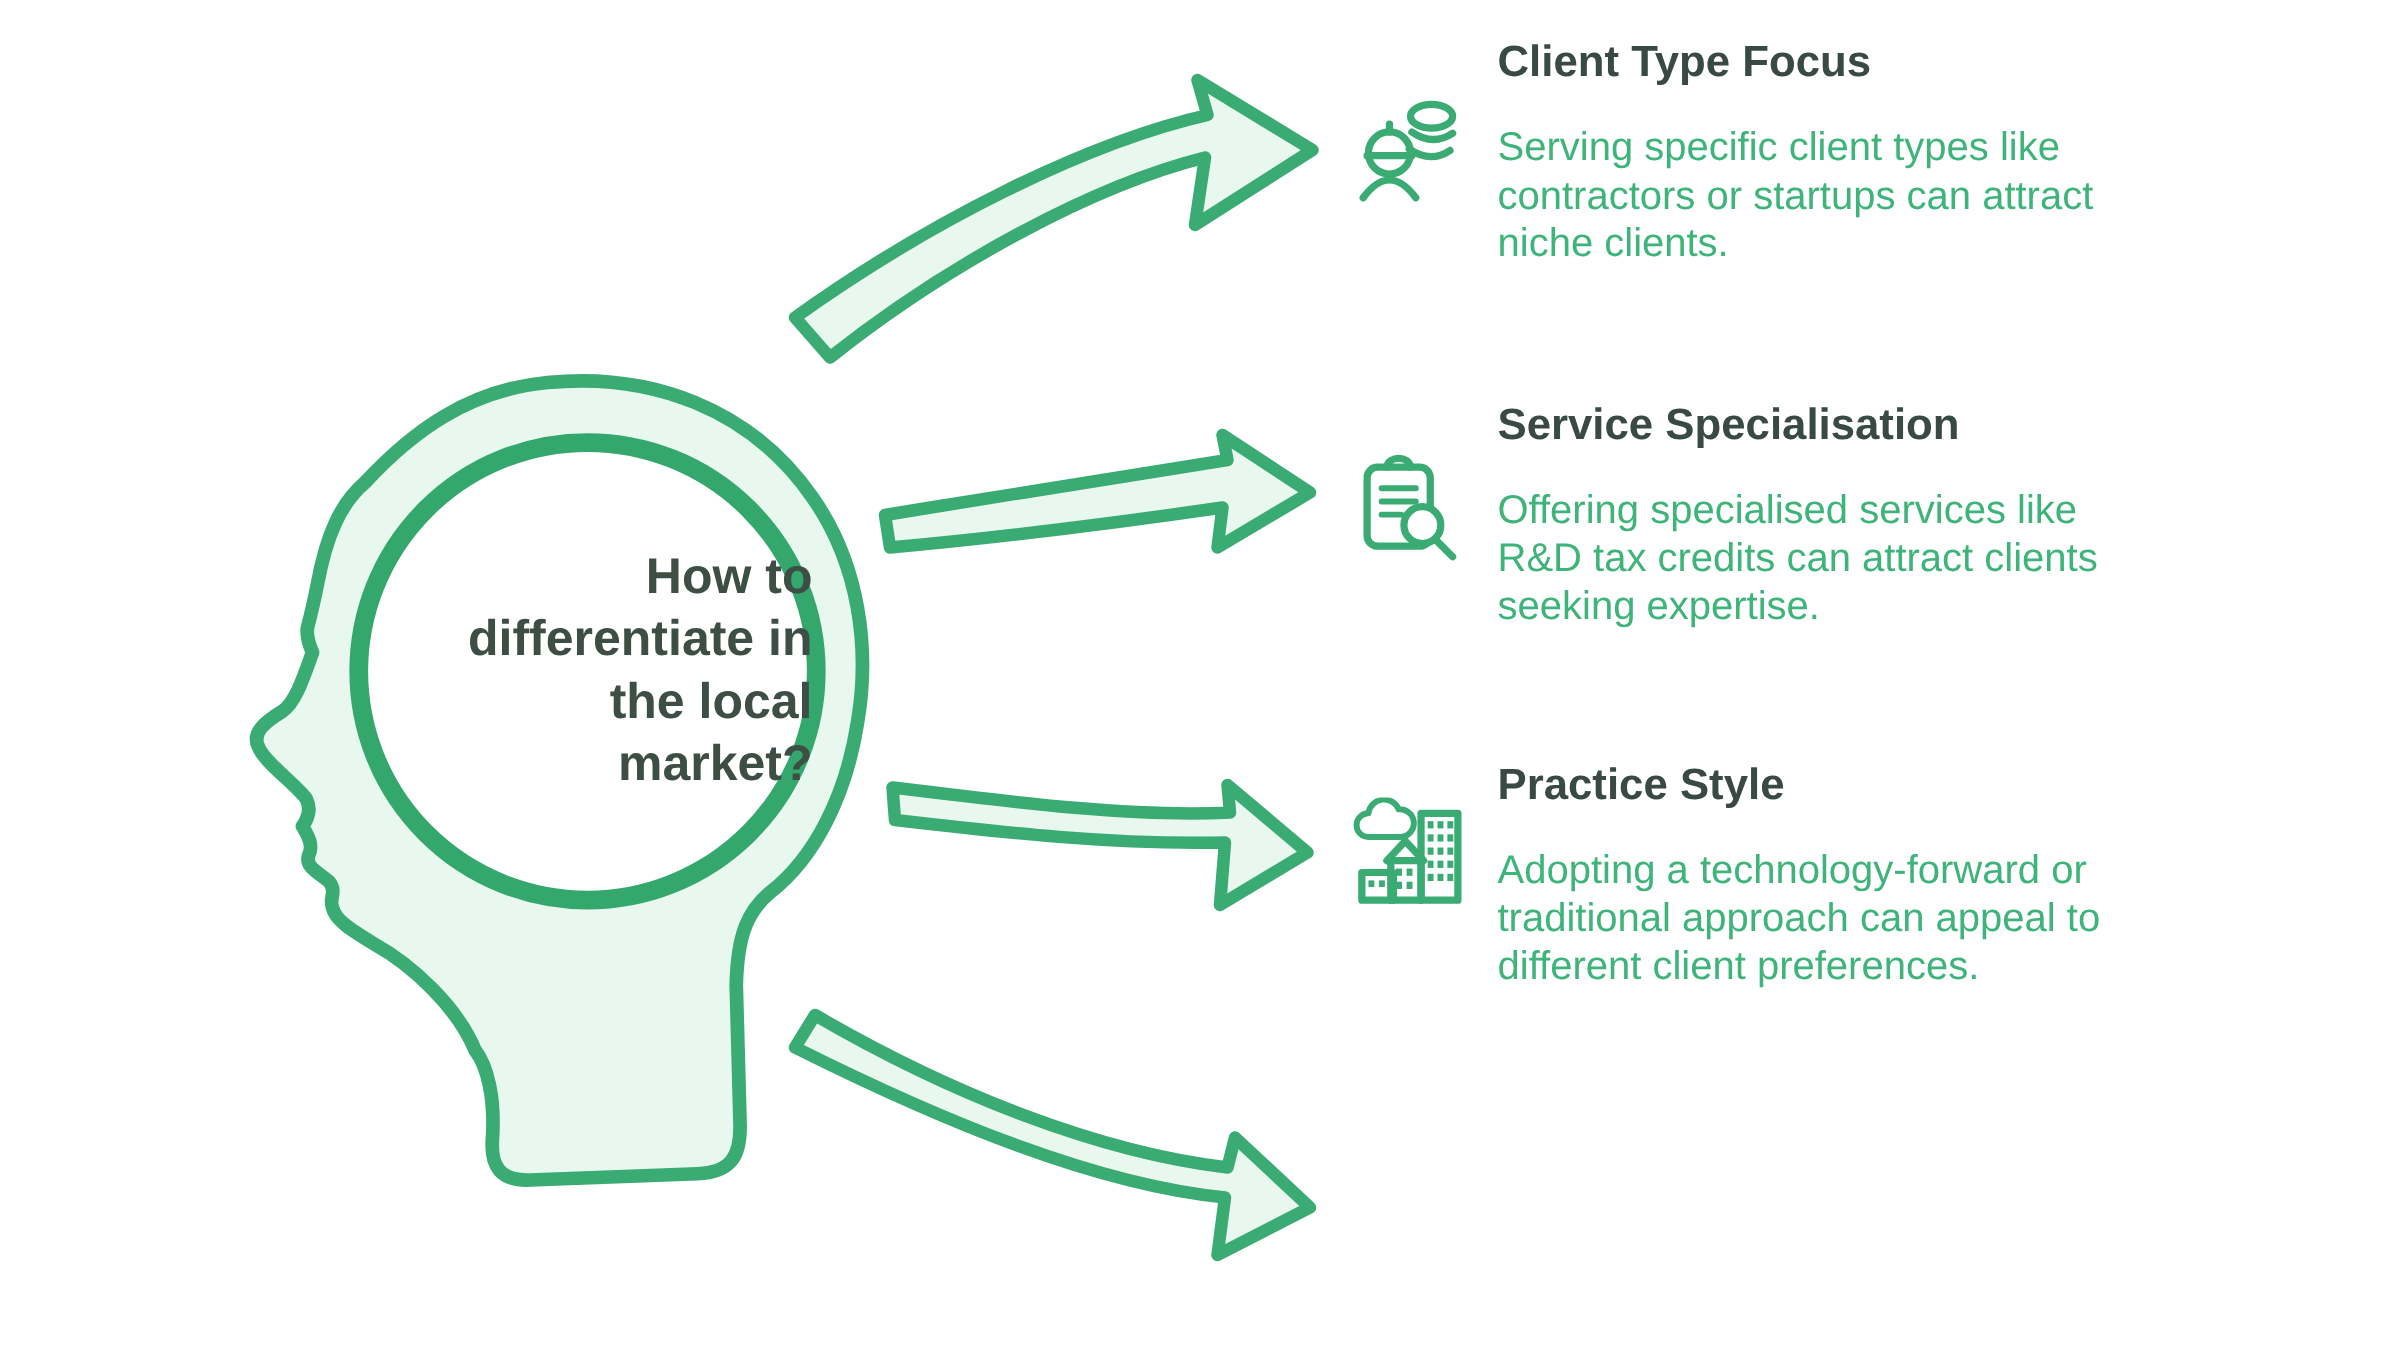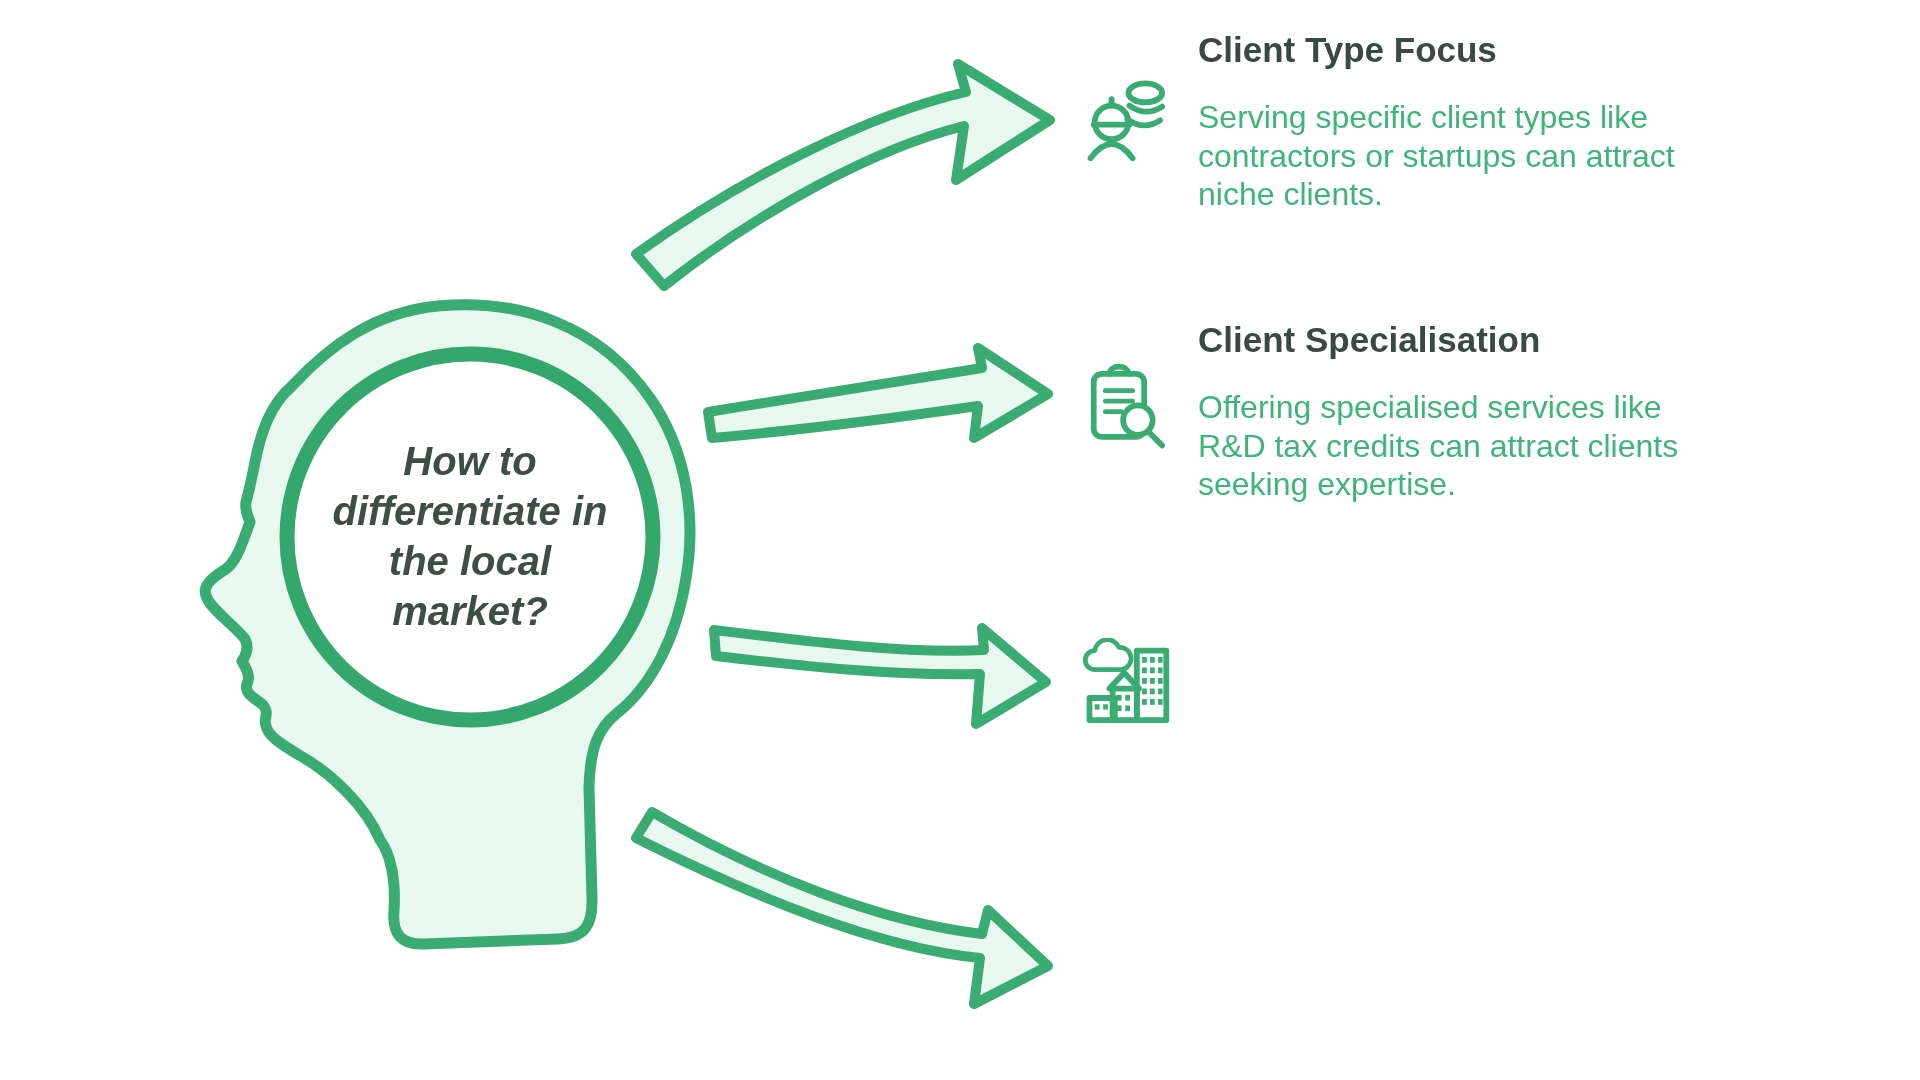--- a/index.html
+++ b/index.html
@@ -20,25 +20,24 @@
   }
   .canvas{position:absolute;inset:0;width:1920px;height:1080px;}
   svg.bg{position:absolute;left:0;top:0;width:1920px;height:1080px;}
 
   .head-shape{fill:var(--fill-light);stroke:var(--green);stroke-width:11;stroke-linejoin:round;stroke-linecap:round;}
   .thought-ring{fill:#ffffff;stroke:#33a76c;stroke-width:15;}
   .arrow{fill:var(--fill-light);stroke:var(--green);stroke-width:10;stroke-linejoin:round;stroke-linecap:round;}
 
   .center-title{
     position:absolute;left:290px;top:436px;width:360px;
-    text-align:center;
+    text-align:right;
     font-weight:700;font-size:40px;line-height:50px;
     color:var(--center-dark);
     white-space:pre-line;
-    font-style:italic;
   }
 
   .section{position:absolute;left:1080px;width:740px;}
   .section .icon-box{position:absolute;left:0;width:100px;height:100px;}
   .section .stext{margin-left:118px;width:580px;}
   .section h2{
     margin:12px 0 26px 0;
     font-size:35px;line-height:44px;font-weight:700;
     color:var(--heading-dark);
   }
@@ -121,21 +120,21 @@
     <div class="icon-box" style="top:52px">
       <svg viewBox="0 0 95 95" width="100" height="100">
         <rect class="icon-stroke" x="13" y="15" width="48" height="60" rx="8"></rect>
         <path class="icon-stroke" d="M 28 15 c 1 -9 17 -9 18 0"></path>
         <path class="icon-stroke-thin" d="M 24 31 h 26 M 24 41 h 26 M 24 51 h 15"></path>
         <circle class="icon-stroke-whitefill" cx="55" cy="59" r="14"></circle>
         <path class="icon-stroke" d="M 65 70 L 78 83"></path>
       </svg>
     </div>
     <div class="stext">
-      <h2>Client Specialisation</h2>
+      <h2>Service Specialisation</h2>
       <p>Offering specialised services like
 R&amp;D tax credits can attract clients
 seeking expertise.</p>
     </div>
   </div>
 
   <div class="section" style="top:594px">
     <div class="icon-box" style="top:44px">
       <svg viewBox="0 0 95 95" width="100" height="100">
         <path class="icon-stroke-thin" d="M 14 30 a 9 9 0 0 1 0 -18 a 12 12 0 0 1 23 -3 a 9 9 0 0 1 2 21 z"></path>
@@ -161,16 +160,22 @@
             <rect x="74" y="58" width="4.5" height="5.5"></rect>
           <rect x="35" y="54" width="4.5" height="5.5"></rect>
             <rect x="43" y="54" width="4.5" height="5.5"></rect>
           <rect x="35" y="64" width="4.5" height="5.5"></rect>
             <rect x="43" y="64" width="4.5" height="5.5"></rect>
           <rect x="14" y="63" width="4.5" height="5"></rect>
             <rect x="22" y="63" width="4.5" height="5"></rect>
         </g>
       </svg>
     </div>
+    <div class="stext">
+      <h2>Practice Style</h2>
+      <p>Adopting a technology-forward or
+traditional approach can appeal to
+different client preferences.</p>
+    </div>
   </div>
 
 
 </div>
 
 </body></html>

